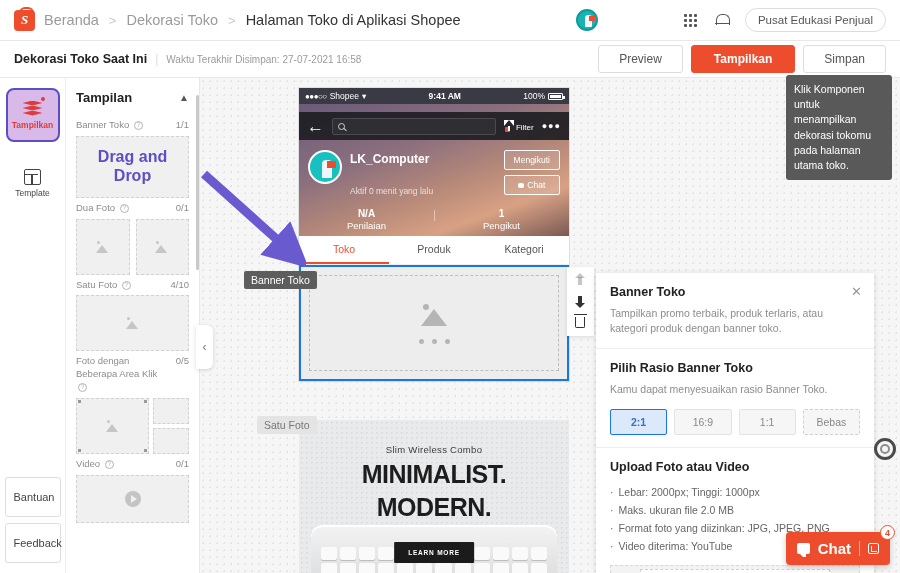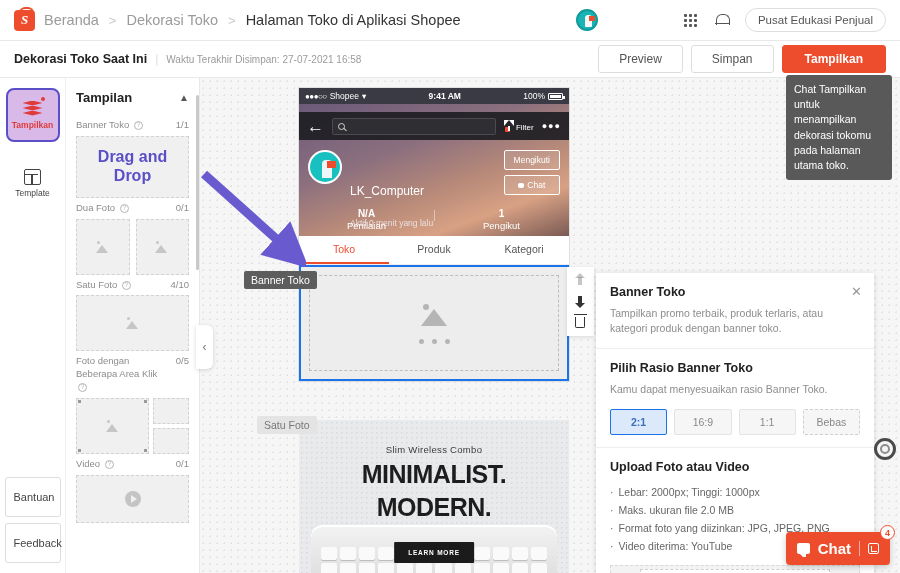--- a/index.html
+++ b/index.html
@@ -226,21 +226,21 @@
   .fdot { position:absolute; left:1px; bottom:0; width:5px; height:5px; background:#ee4d2d; border-radius:1px; }
   .tri-dots { color:#fff; font-size:9px; letter-spacing:1px; }
   .shop-info { position:absolute; top:46px; left:9px; right:9px; display:flex; align-items:flex-start; }
   .shop-av {
     width:34px; height:34px; border-radius:50%; background:#19c0c0;
     border:2px solid #fff; position:relative; overflow:hidden; flex:none;
   }
   .shop-av:after{ content:""; position:absolute; left:12px; top:8px; width:10px; height:18px; background:#eef6f9; border-radius:4px 4px 0 0; }
   .shop-av:before{ content:""; position:absolute; left:17px; top:9px; width:9px; height:7px; background:#ee4d2d; z-index:2; }
   .shop-txt { margin-left:8px; padding-top:2px; }
-  .shop-name { color:#fff; font-size:12px; font-weight:normal;margin-top:32px; }
+  .shop-name { color:#fff; font-size:12px; font-weight:bold; }
   .shop-sub { color:#e8e0e0; font-size:8.5px; margin-top:20px; }
   .shop-btns { margin-left:auto; display:flex; flex-direction:column; gap:5px; }
   .ph-btn {
     border:1px solid #fff; color:#fff; font-size:8.5px; border-radius:2px;
     padding:4px 9px; background:rgba(255,255,255,.12); text-align:center; white-space:nowrap;
   }
   .ph-btn .cbub { display:inline-block; width:6px; height:5px; background:#fff; border-radius:2px; margin-right:3px; vertical-align:0px; }
   .shop-stats {
     position:absolute; bottom:5px; left:0; right:0; display:flex; color:#fff; text-align:center;
   }
@@ -391,25 +391,25 @@
     <div class="edu-pill">Pusat Edukasi Penjual</div>
   </div>
 </div>
 
 <div class="subbar">
   <div class="sub-title">Dekorasi Toko Saat Ini</div>
   <div class="sub-div">|</div>
   <div class="sub-meta">Waktu Terakhir Disimpan: 27-07-2021 16:58</div>
   <div class="sub-actions">
     <button class="btn">Preview</button>
+    <button class="btn primary">Tampilkan</button>
     <button class="btn">Simpan</button>
-    <button class="btn primary">Tampilkan</button>
-  </div>
-</div>
-<div class="tooltip">Chat Tampilkan untuk menampilkan dekorasi tokomu pada halaman utama toko.</div>
+  </div>
+</div>
+<div class="tooltip">Klik Komponen untuk menampilkan dekorasi tokomu pada halaman utama toko.</div>
 
 <div class="rail">
   <div class="rail-item active">
     <div class="dot-red"></div>
     <div class="layers-ic">
         <i></i>
         <i></i>
         <i></i>
       </div>
     <div class="rail-label">Tampilkan</div>

